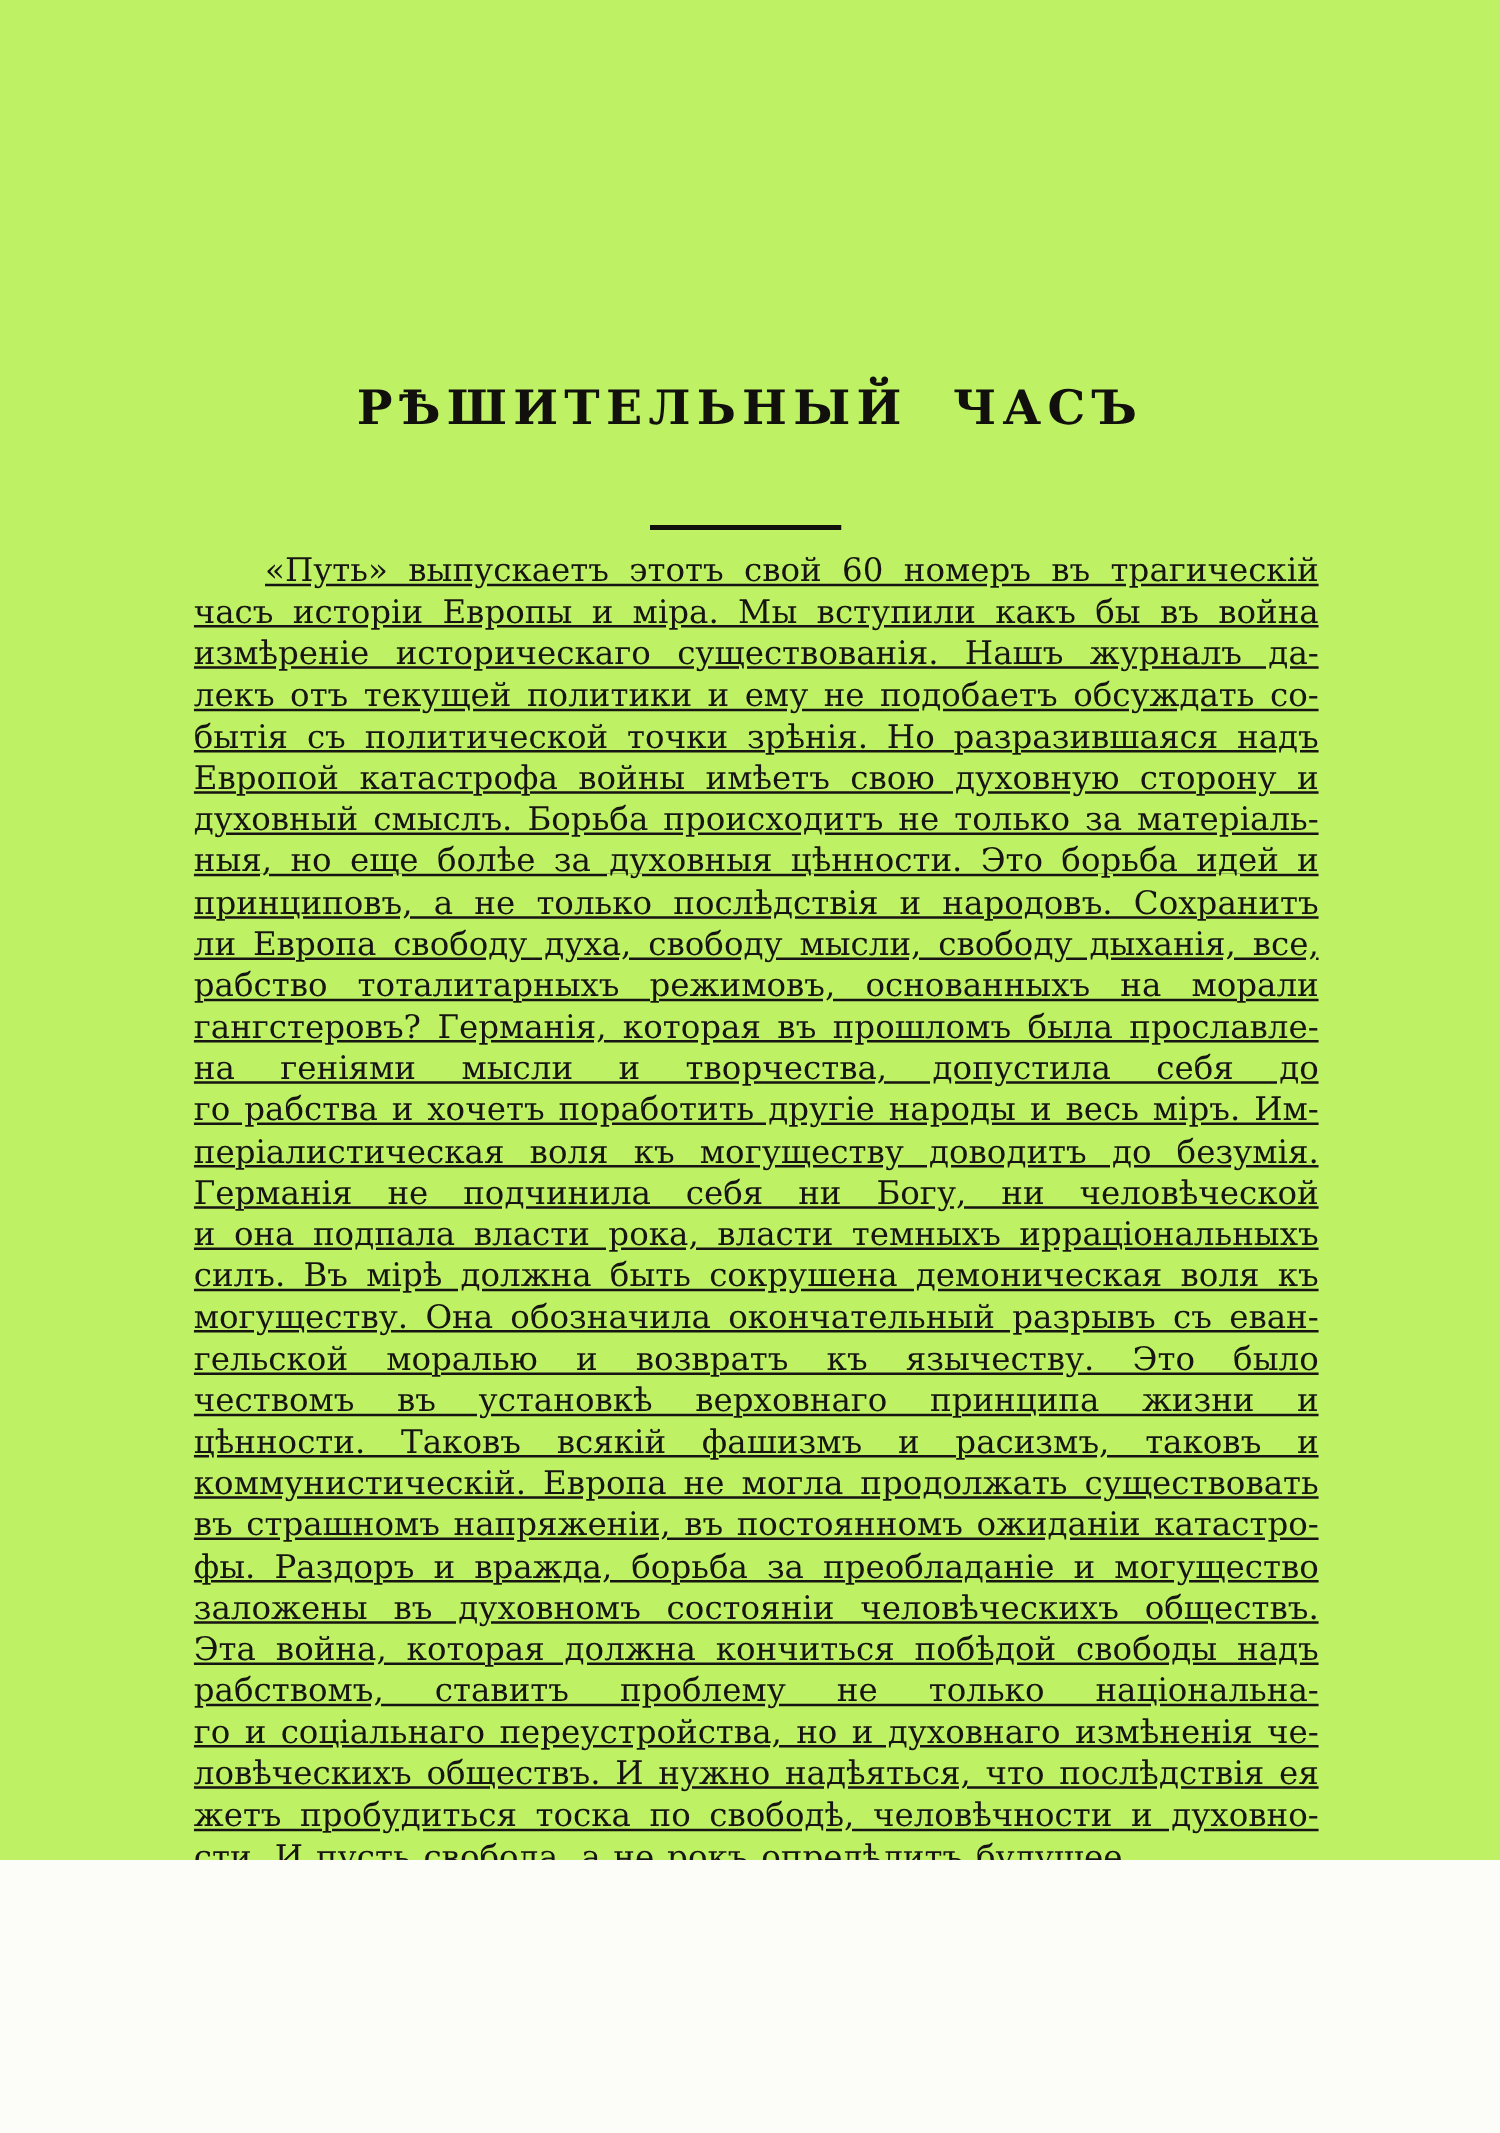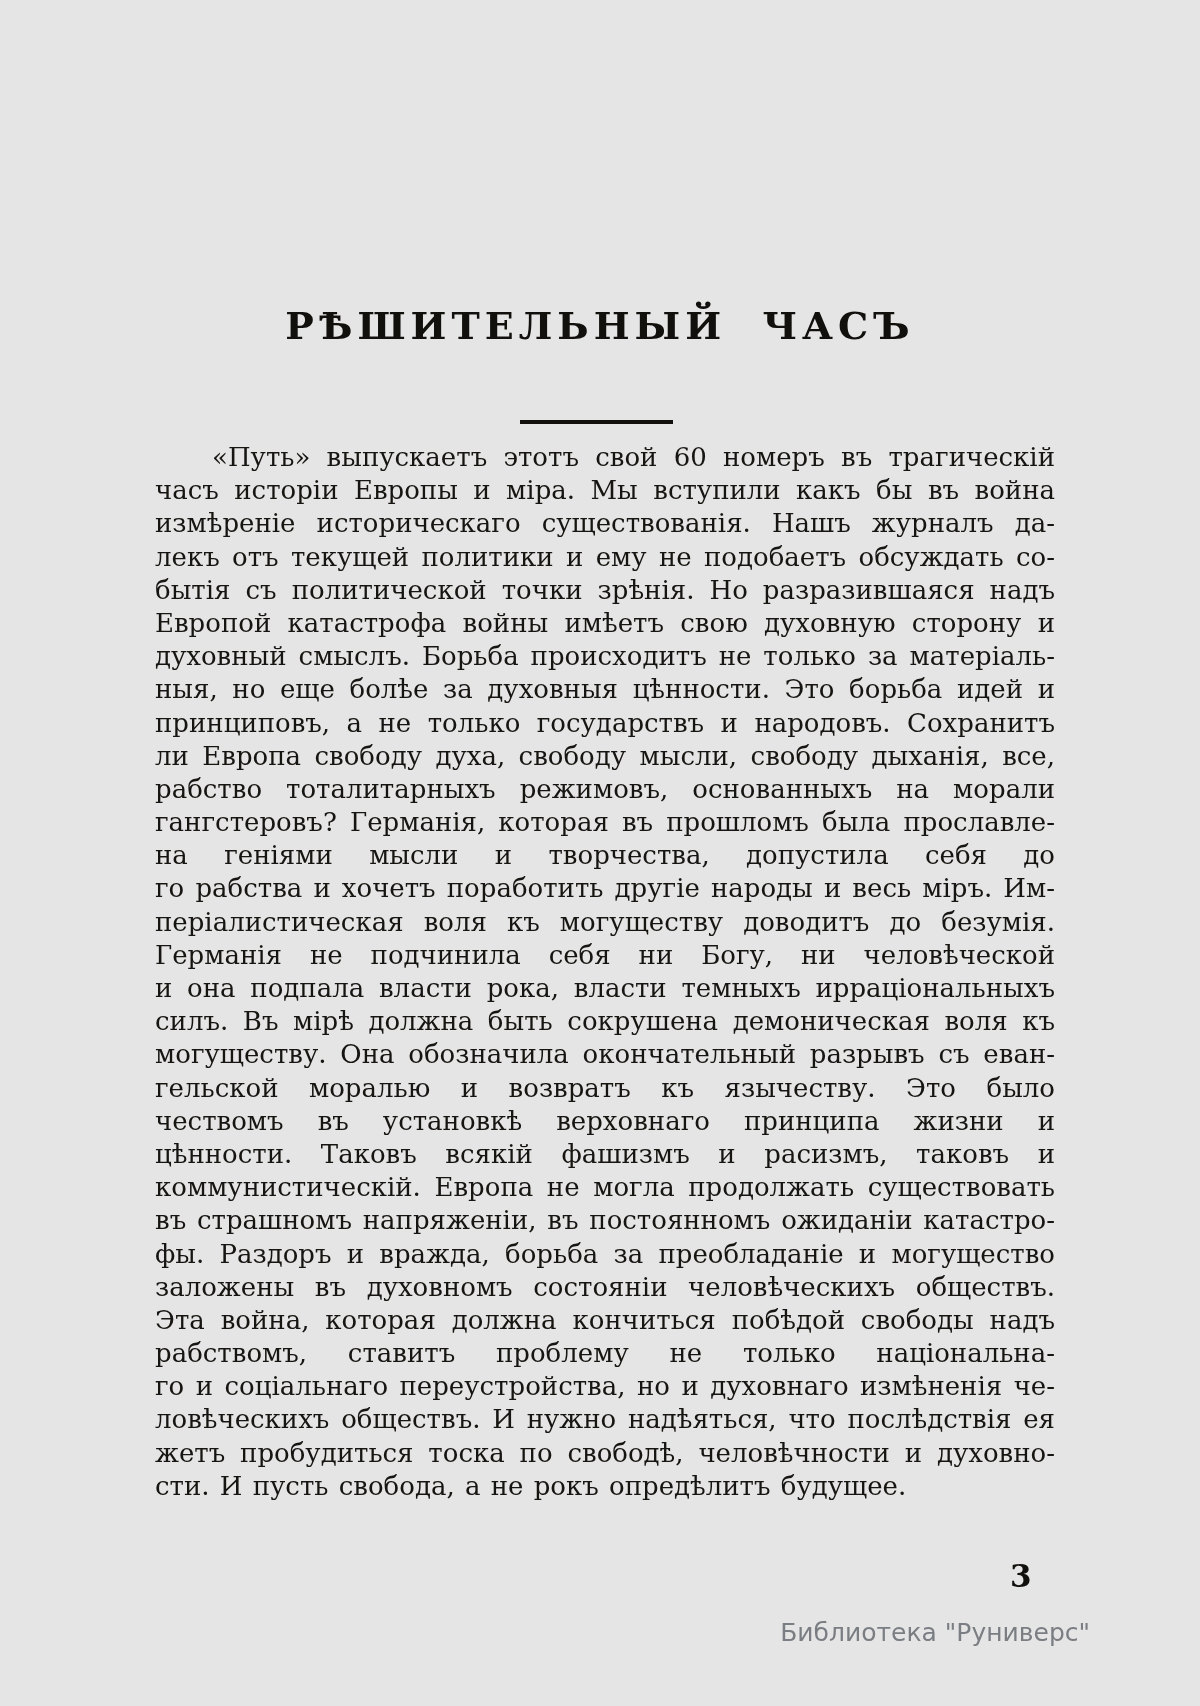--- a/index.html
+++ b/index.html
@@ -3,22 +3,22 @@
 <meta charset="utf-8">
 <style>
   html, body {
     margin: 0;
     padding: 0;
     background: #fcfdf9;
   }
   .page {
     position: relative;
     width: 1200px;
-    height: 1706px;
-    background: #e5e5e5;
+    height: 1488px;
+    background: #bef264;
     color: #171511;
     font-family: "DejaVu Serif", "Liberation Serif", serif;
     overflow: hidden;
   }
   .title {
     position: absolute;
     top: 296px;
     left: 0;
     width: 1200px;
     margin: 0;
@@ -48,20 +48,21 @@
     width: 900px;
     font-size: 26px;
     line-height: 33.2px;
     word-spacing: 2px;
   }
   .body-text .line {
     height: 33.2px;
     overflow: hidden;
     text-align: justify;
     text-align-last: justify;
+    text-decoration: underline;
   }
   .body-text .line.first {
     padding-left: 57px;
   }
   .body-text .line.last {
     text-align-last: left;
   }
   .page-number {
     position: absolute;
     top: 1558px;
@@ -92,21 +93,21 @@
 
   <div class="body-text">
       <div class="line first">«Путь» выпускаетъ этотъ свой 60 номеръ въ трагическій</div>
       <div class="line">часъ исторіи Европы и міра. Мы вступили какъ бы въ война</div>
       <div class="line">измѣреніе историческаго существованія. Нашъ журналъ да-</div>
       <div class="line">лекъ отъ текущей политики и ему не подобаетъ обсуждать со-</div>
       <div class="line">бытія съ политической точки зрѣнія. Но разразившаяся надъ</div>
       <div class="line">Европой катастрофа войны имѣетъ свою духовную сторону и</div>
       <div class="line">духовный смыслъ. Борьба происходитъ не только за матеріаль-</div>
       <div class="line">ныя, но еще болѣе за духовныя цѣнности. Это борьба идей и</div>
-      <div class="line">принциповъ, а не только государствъ и народовъ. Сохранитъ</div>
+      <div class="line">принциповъ, а не только послѣдствія и народовъ. Сохранитъ</div>
       <div class="line">ли Европа свободу духа, свободу мысли, свободу дыханія, все,</div>
       <div class="line">рабство тоталитарныхъ режимовъ, основанныхъ на морали</div>
       <div class="line">гангстеровъ? Германія, которая въ прошломъ была прославле-</div>
       <div class="line">на геніями мысли и творчества, допустила себя до неслыханна-</div>
       <div class="line">го рабства и хочетъ поработить другіе народы и весь міръ. Им-</div>
       <div class="line">періалистическая воля къ могуществу доводитъ до безумія.</div>
       <div class="line">Германія не подчинила себя ни Богу, ни человѣческой свободѣ,</div>
       <div class="line">и она подпала власти рока, власти темныхъ ирраціональныхъ</div>
       <div class="line">силъ. Въ мірѣ должна быть сокрушена демоническая воля къ</div>
       <div class="line">могуществу. Она обозначила окончательный разрывъ съ еван-</div>

